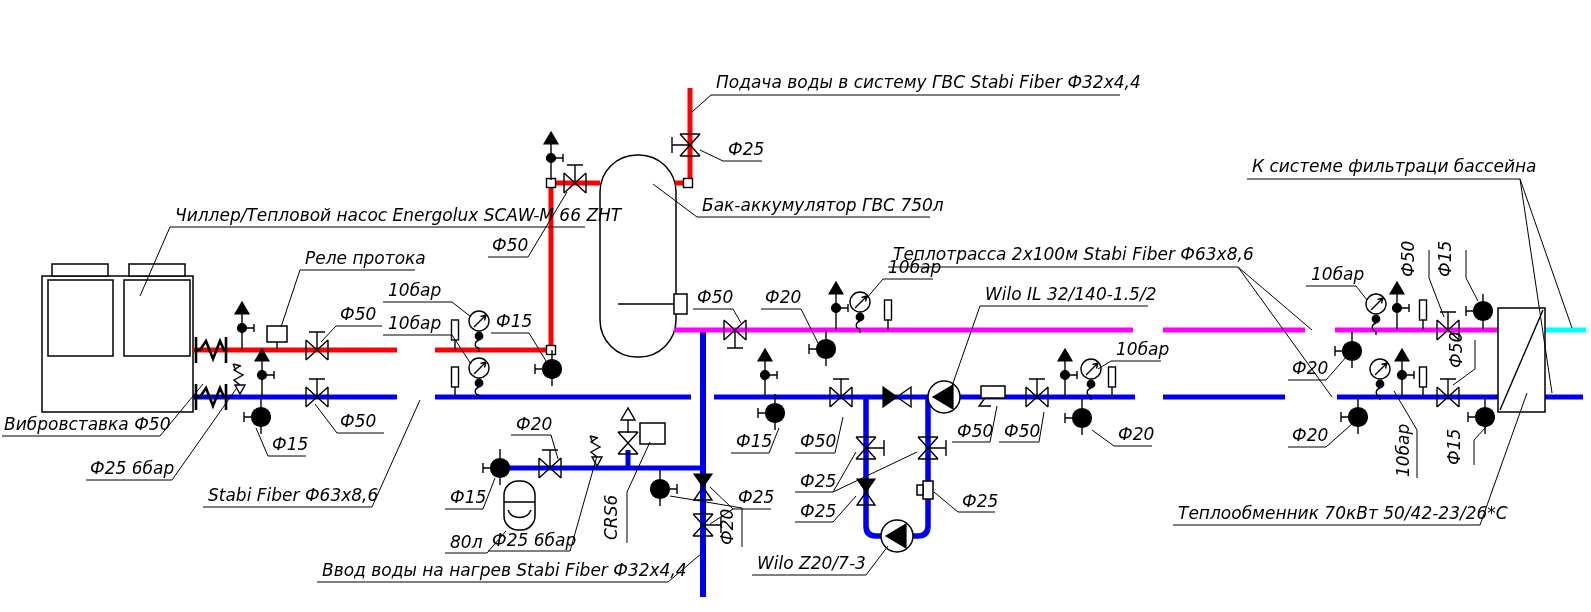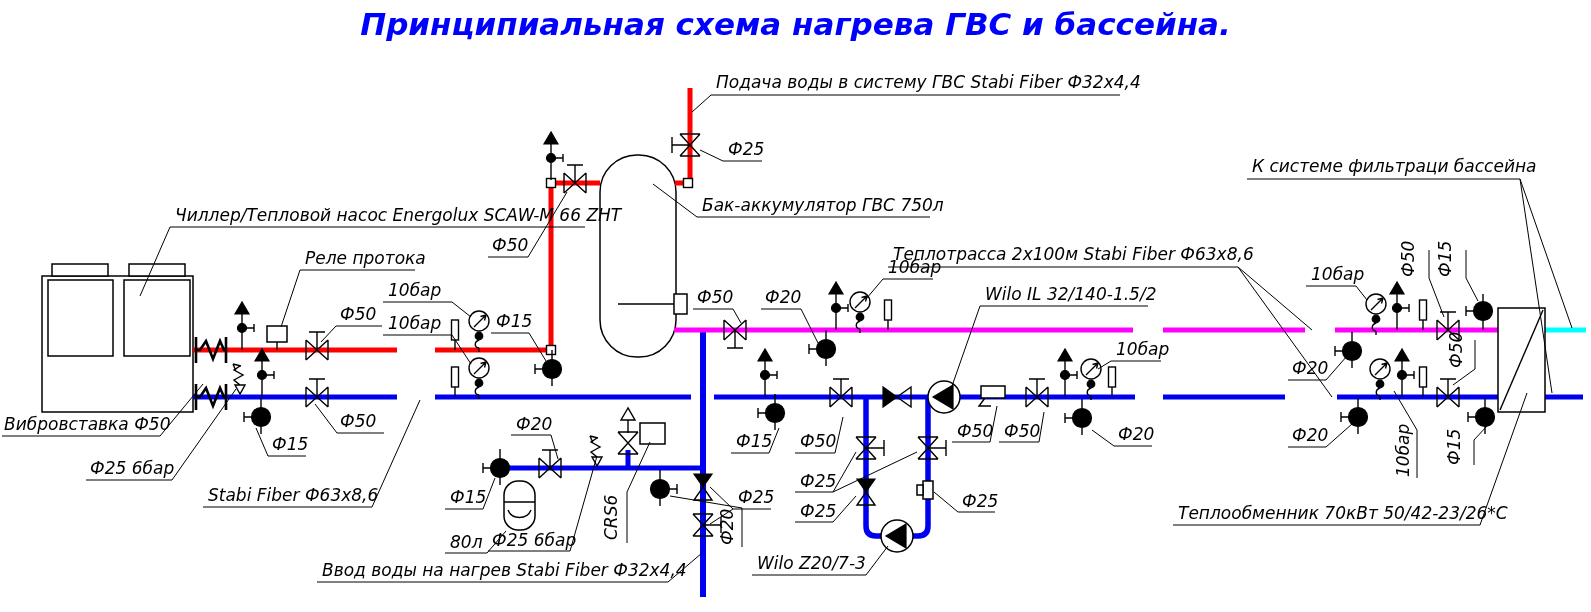--- a/index.html
+++ b/index.html
@@ -11,21 +11,20 @@
   svg text{font-family:"DejaVu Sans",sans-serif;font-style:italic;font-size:17px;fill:#000;}
   .lead{fill:none;stroke:#000;stroke-width:1;}
   .sym{stroke:#000;stroke-width:1.4;fill:none;}
   .symf{stroke:#000;stroke-width:1.2;fill:#000;}
   .eq{stroke:#000;stroke-width:1.5;fill:#fff;}
 </style>
 </head>
 <body>
 
 <div id="stage">
-  <div id="title">Принципиальная схема нагрева ГВС и бассейна.</div>
 
   <svg id="schem" width="1591" height="612" viewBox="0 0 1591 612">
     <defs>
       <g id="valve">
           <path class="sym" d="M-11,-10 V10 M11,-10 V10 M-11,-10 L11,10 M-11,10 L11,-10"></path>
         </g>
       <g id="valve-t">
           <path class="sym" d="M-11,-10 V10 M11,-10 V10 M-11,-10 L11,10 M-11,10 L11,-10 M0,0 V-18 M-8,-18 H8"></path>
         </g>
       <g id="vent">

